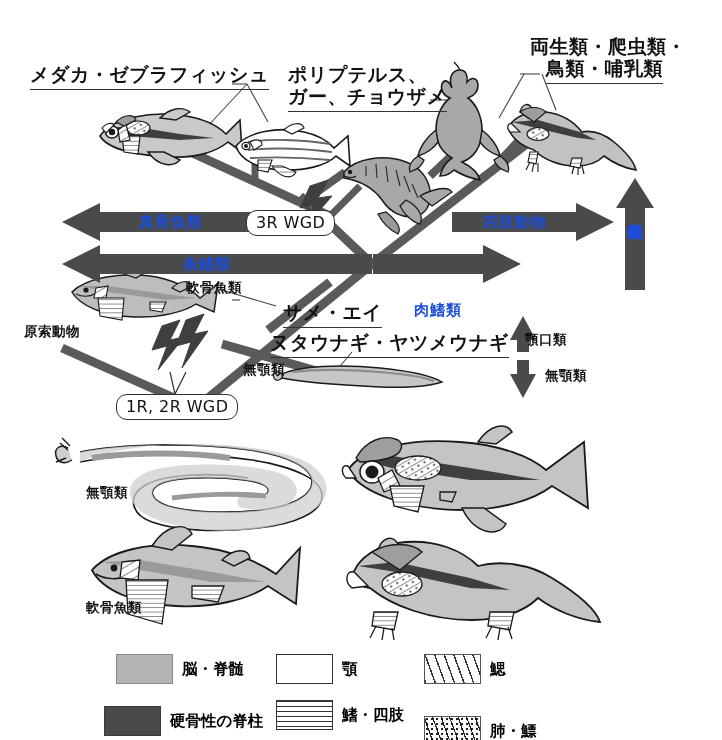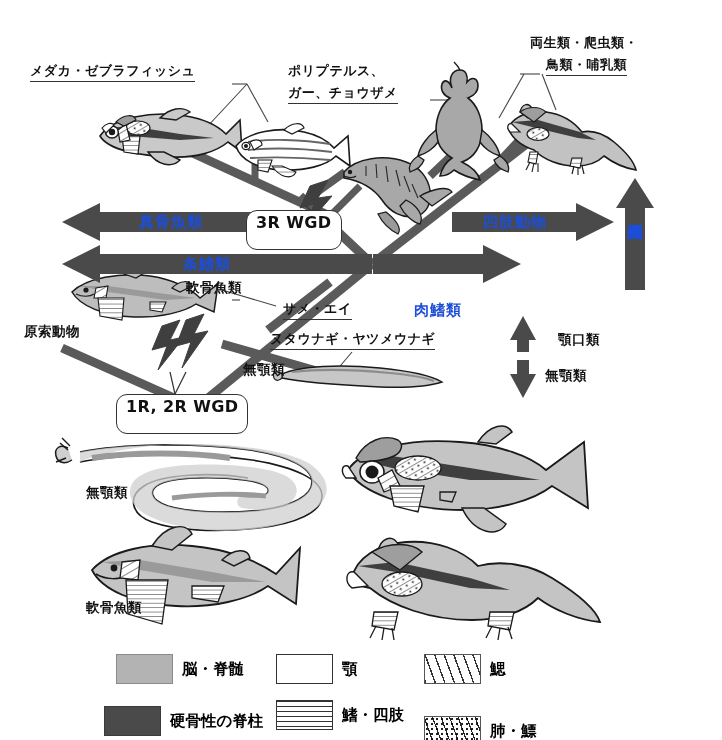--- a/index.html
+++ b/index.html
@@ -9,21 +9,21 @@
   }
   #root{
     position:relative;
     width:722px;
     height:740px;
     overflow:hidden;
     background:#fff;
   }
   .lbl{
     position:absolute;
-    font-size:13px;
+    font-size:19px;
     font-weight:700;
     letter-spacing:.5px;
     white-space:nowrap;
     line-height:1.35;
     color:#111;
   }
   .lbl.sm{font-size:13.5px;}
   .lbl.ul{border-bottom:1.3px solid #333;padding-bottom:1px;}
   .arrowtxt{
     position:absolute;
@@ -34,22 +34,22 @@
     white-space:nowrap;
     pointer-events:none;
   }
   .pill{
     position:absolute;
     border:1.6px solid #333;
     border-radius:11px;
     background:#fff;
     color:#111;
     font-size:16px;
-    font-weight:700;
-    padding:2px 9px 17px 9px;
+    font-weight:400;
+    padding:2px 9px 3px 9px;
     letter-spacing:.4px;
     white-space:nowrap;
   }
   .legend{
     position:absolute;
     left:104px;top:650px;
     width:516px;height:84px;
   }
   .lg-item{position:absolute;display:flex;align-items:center;}
   .sw{
@@ -384,21 +384,21 @@
 
   <div class="lbl sm" style="left:86px;top:483px;">無顎類</div>
   <div class="lbl sm" style="left:86px;top:598px;">軟骨魚類</div>
 
   <div class="arrowtxt" style="left:139px;top:213px;">真骨魚類</div>
   <div class="arrowtxt" style="left:183px;top:255px;">条鰭類</div>
   <div class="arrowtxt" style="left:414px;top:255px;margin-top:46px;">肉鰭類</div>
   <div class="arrowtxt" style="left:483px;top:213px;">四肢動物</div>
   <div class="arrowtxt" style="left:628px;top:212px;width:16px;writing-mode:vertical-rl;text-orientation:upright;letter-spacing:0;">硬骨魚綱</div>
 
-  <div class="lbl sm" style="left:558px;top:330px;">顎口類</div>
+  <div class="lbl sm" style="left:525px;top:330px;">顎口類</div>
   <div class="lbl sm" style="left:545px;top:366px;">無顎類</div>
 
   <div class="pill" style="left:246px;top:210px;">3R WGD</div>
   <div class="pill" style="left:116px;top:394px;">1R, 2R WGD</div>
 
   <div class="legend">
     <div class="lg-item" style="left:12px;top:4px;">
       <div class="sw sw-gray"></div>
       <div class="lg-txt">脳・脊髄</div>
     </div>

